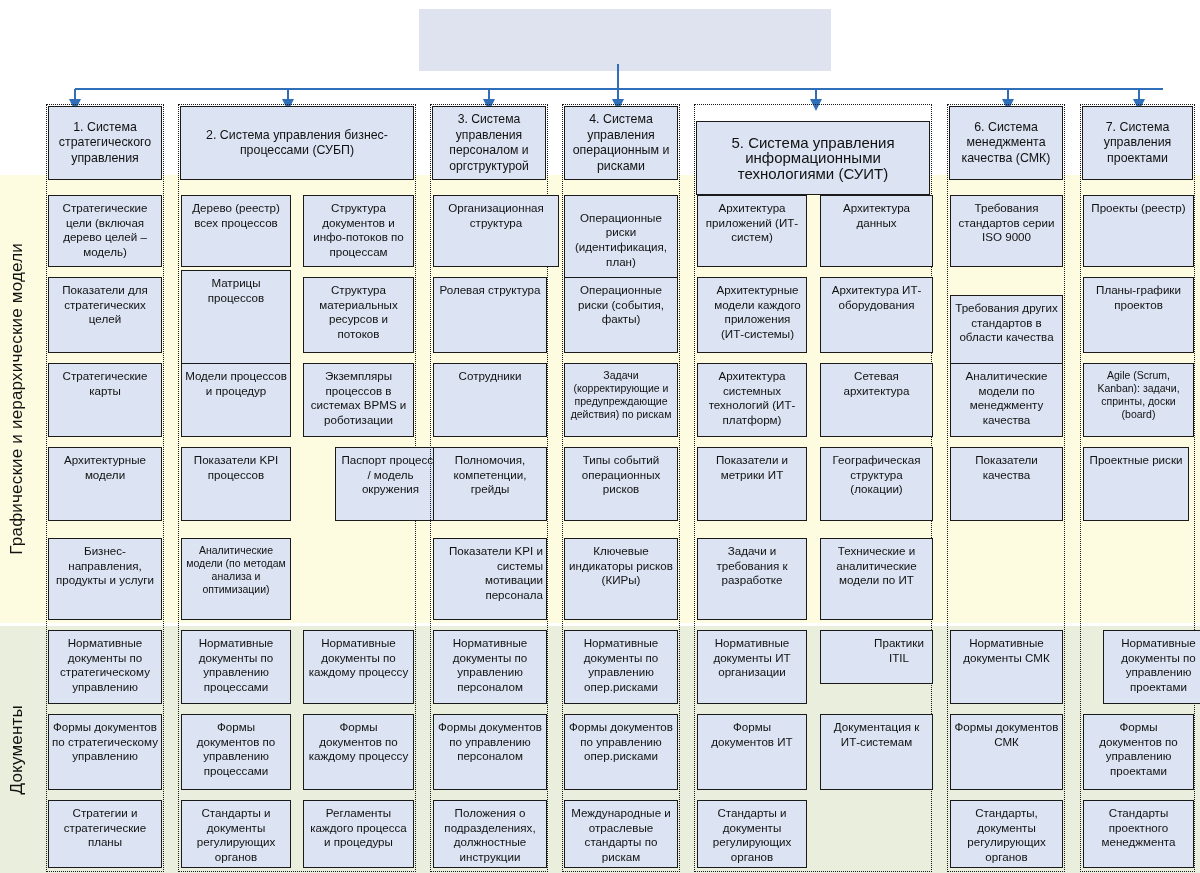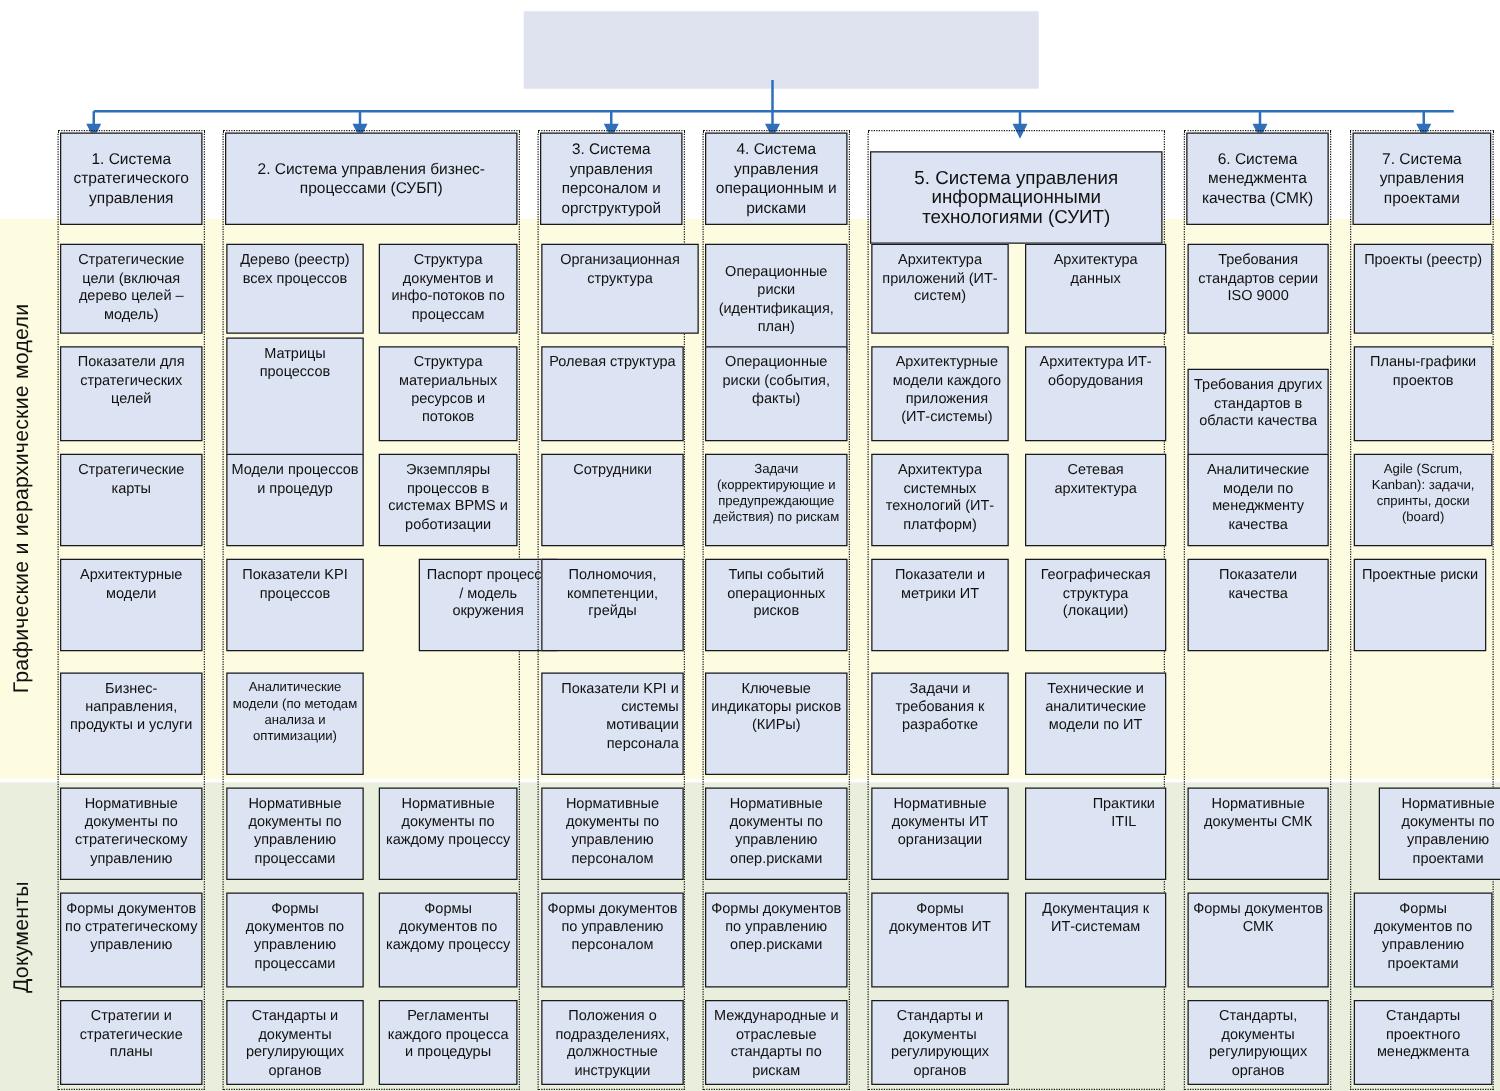--- a/index.html
+++ b/index.html
@@ -311,21 +311,21 @@
       </div>
       <div class="cell" style="left: 820px; top: 363px; width: 113px; height: 74px;">
         <span>Сетевая архитектура</span>
       </div>
       <div class="cell" style="left: 820px; top: 447px; width: 113px; height: 74px;">
         <span>Географическая структура (локации)</span>
       </div>
       <div class="cell" style="left: 820px; top: 538px; width: 113px; height: 82px;">
         <span>Технические и аналитические модели по ИТ</span>
       </div>
-      <div class="cell" style="left: 820px; top: 630px; width: 113px; height: 74px; padding-left: 48px;">
+      <div class="cell" style="left: 820px; top: 630px; width: 113px; height: 54px; padding-left: 48px;">
         <span>Практики ITIL</span>
       </div>
       <div class="cell" style="left: 820px; top: 714px; width: 113px; height: 76px;">
         <span>Документация к ИТ-системам</span>
       </div>
       <div class="col-frame" style="left: 947px; top: 104px; width: 118px; height: 768px;"></div>
       <div class="hdr" style="left: 949px; top: 106px; width: 114px; height: 74px;">
         <span>6. Система менеджмента качества (СМК)</span>
       </div>
       <div class="cell" style="left: 950px; top: 195px; width: 113px; height: 72px;">

